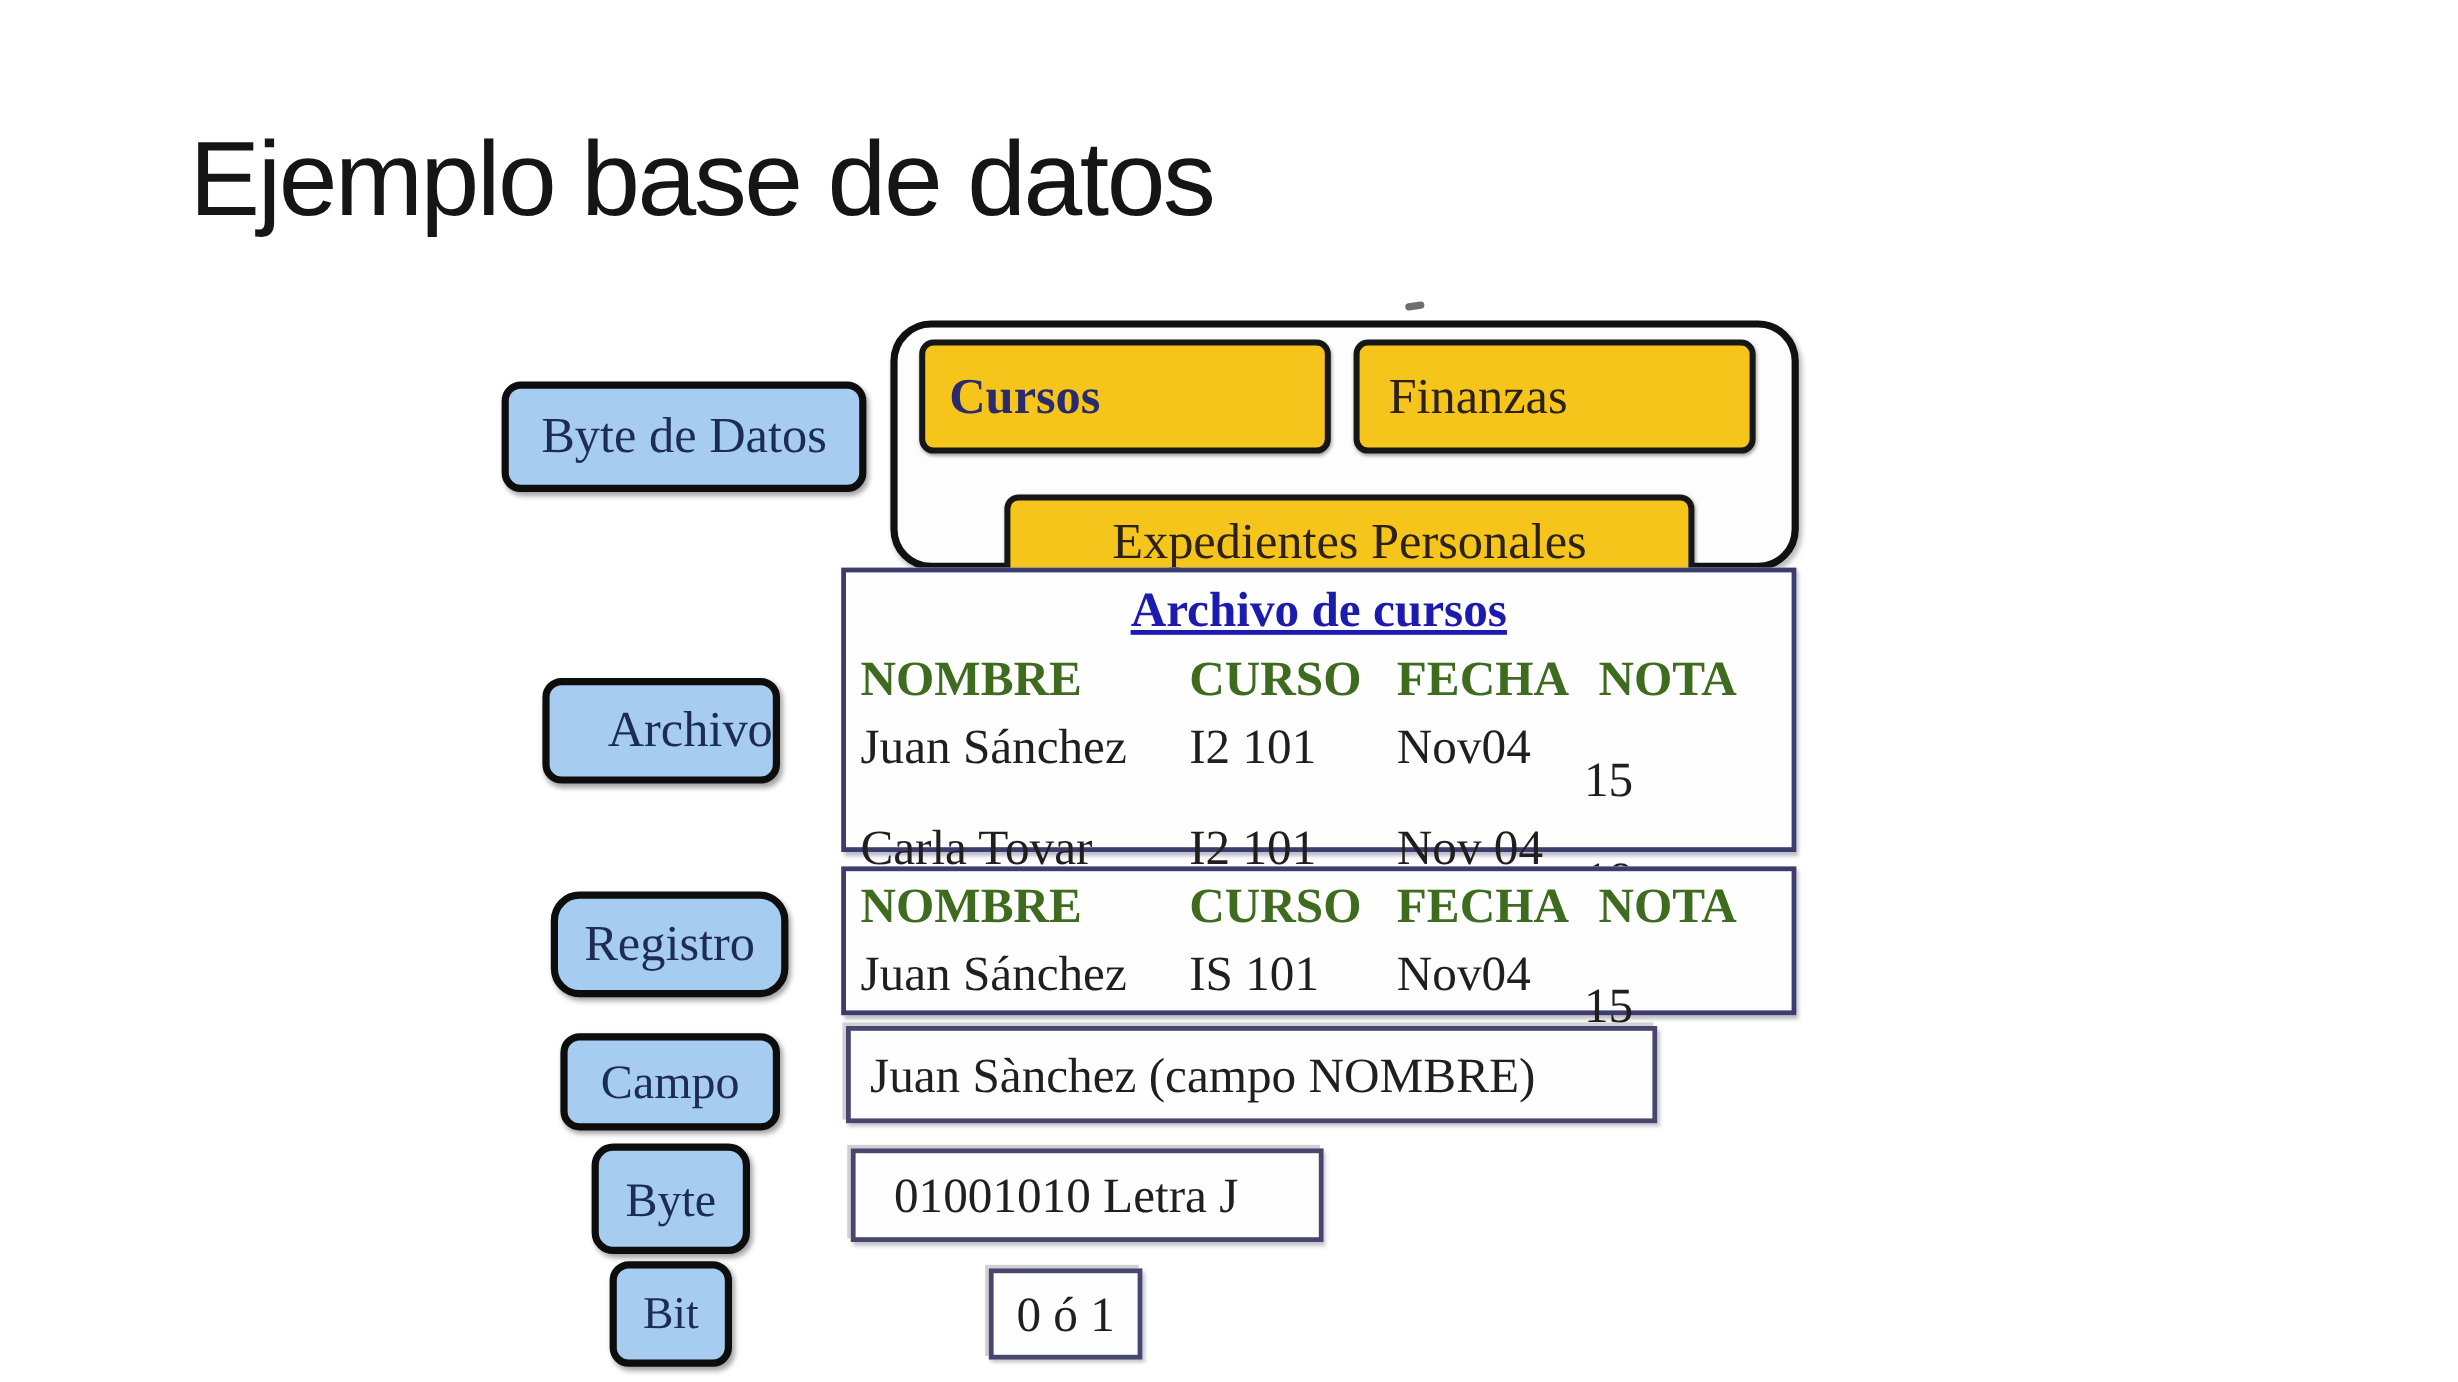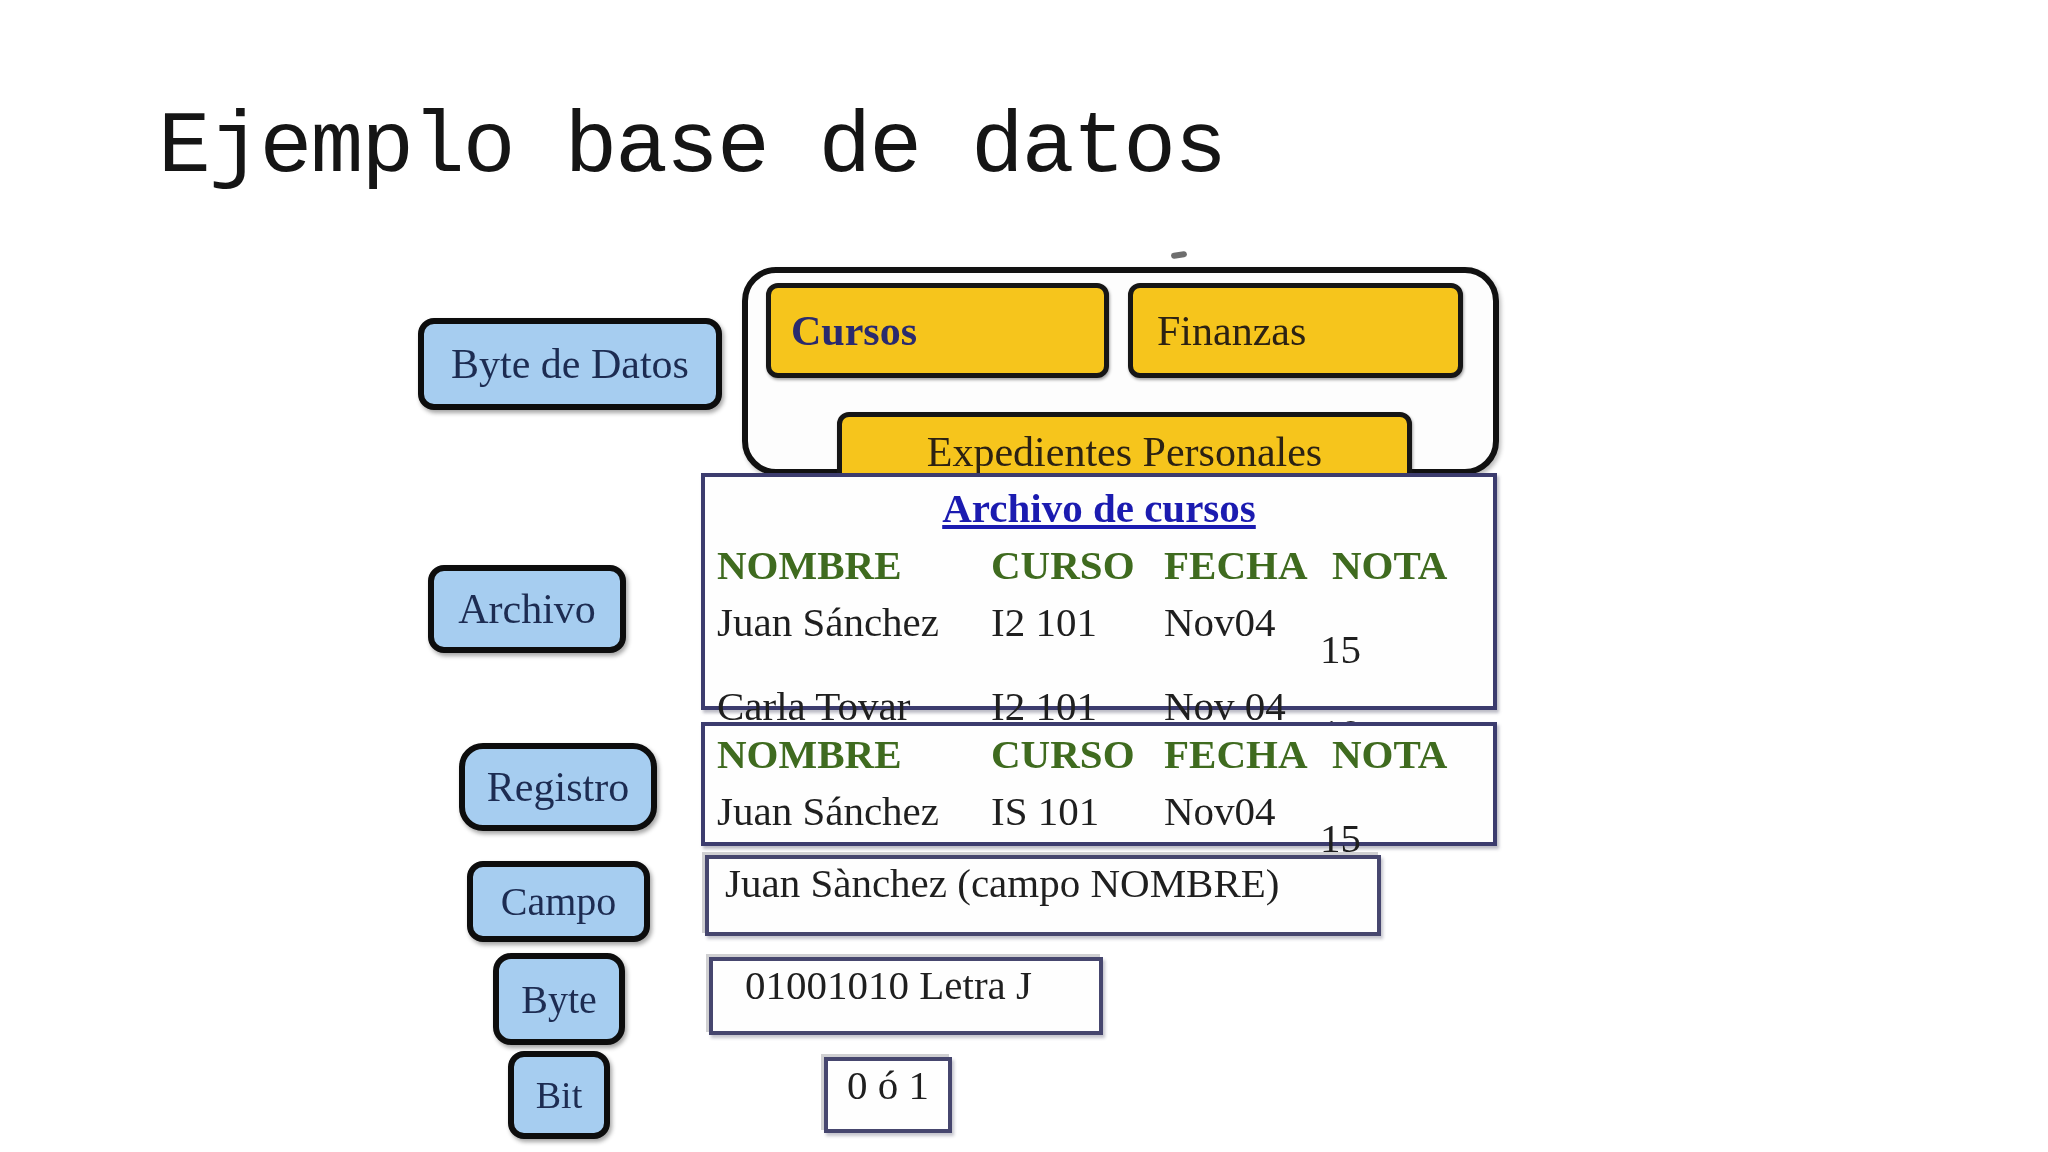--- a/index.html
+++ b/index.html
@@ -2,35 +2,35 @@
 <html style="--level_box_fill: #a6cdf0; --file_box_fill: #f6c51c; --table_title: #1b1bb0; --table_header: #3f6b1f; --body_text: #1f1f1f;"><head>
 <meta charset="utf-8">
 <style>
   html,body{margin:0;padding:0;background:#ffffff;}
   .slide{
     position:relative;width:2048px;height:1152px;background:#ffffff;
     overflow:hidden;font-family:"Liberation Serif",serif;
   }
   .slide-title{
     position:absolute;left:158px;top:98px;
-    font-family:Liberation Mono, monospace;font-weight:300;
+    font-family:Liberation Sans, sans-serif;font-weight:300;
     font-size:88px;color:#151515;letter-spacing:-2px;white-space:nowrap;
   }
   .diagram{position:absolute;inset:0;filter:blur(0.4px);}
 
   
   .level-box{
     position:absolute;background:var(--level_box_fill);
     border:6px solid #0d0d0d;border-radius:16px;
     display:flex;align-items:center;justify-content:center;
     color:#1d2c52;font-size:42px;white-space:nowrap;
     box-shadow:2px 3px 4px rgba(30,30,30,.4);
   }
   #base-datos-box{left:418px;top:318px;width:292px;height:80px;}
-  #archivo-box{left:428px;top:565px;width:186px;height:76px;}
+  #archivo-box{left:452px;top:565px;width:186px;height:76px;justify-content:flex-end;}
   #registro-box{left:459px;top:743px;width:186px;height:76px;border-radius:24px;}
   #campo-box{left:467px;top:861px;width:171px;height:69px;font-size:40px;}
   #byte-box{left:493px;top:953px;width:120px;height:80px;font-size:40px;border-radius:18px;}
   #bit-box{left:508px;top:1051px;width:90px;height:76px;font-size:38px;border-radius:16px;}
 
   
   .container-box{
     position:absolute;left:742px;top:267px;width:745px;height:196px;
     background:#fdfdfd;border:6px solid #111111;border-radius:34px;
     box-shadow:2px 3px 4px rgba(30,30,30,.3);
@@ -62,21 +62,21 @@
     display:grid;grid-template-columns:274px 173px 168px 165px;
     font-size:41px;line-height:57px;color:var(--body_text);
   }
   .trow.header{color:var(--table_header);font-weight:bold;}
   .cell{padding-left:12px;white-space:nowrap;overflow:hidden;}
   .cell.nota{text-align:left;padding-left:0;margin-top:27px;}
 
   
   .value-box{
     position:absolute;background:#fefefe;border:4px solid #46466e;
-    display:flex;font-size:41px;color:#1f1f1f;
+    display:flex;align-items:center;font-size:41px;color:#1f1f1f;
     white-space:nowrap;
     box-shadow:-3px -3px 0 rgba(150,150,155,.45),2px 3px 3px rgba(60,60,90,.3);
   }
   #campo-value{left:705px;top:855px;width:652px;height:73px;padding-left:16px;}
   #byte-value{left:709px;top:957px;width:354px;height:70px;padding-left:32px;}
   #bit-value{left:824px;top:1057px;width:120px;height:68px;justify-content:center;}
 
   
   .speck{
     position:absolute;left:1171px;top:252px;width:16px;height:6px;

